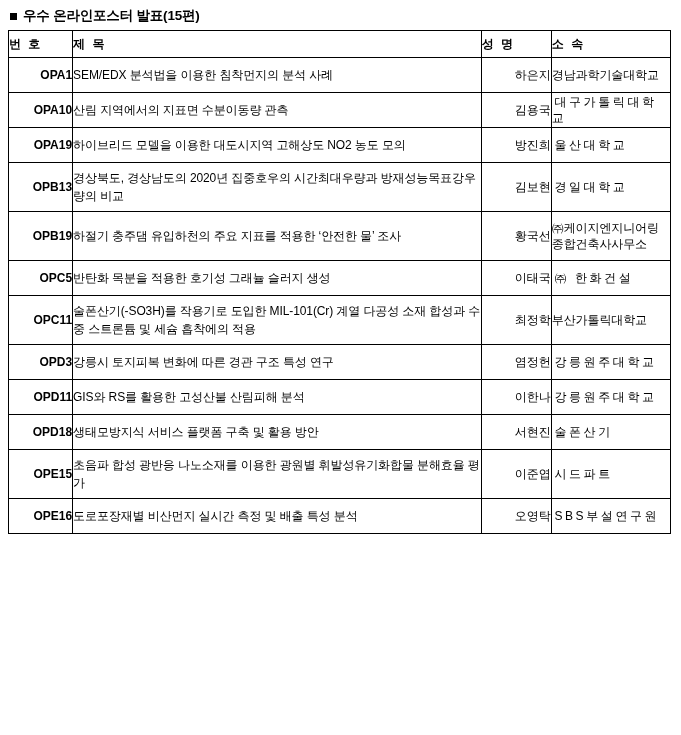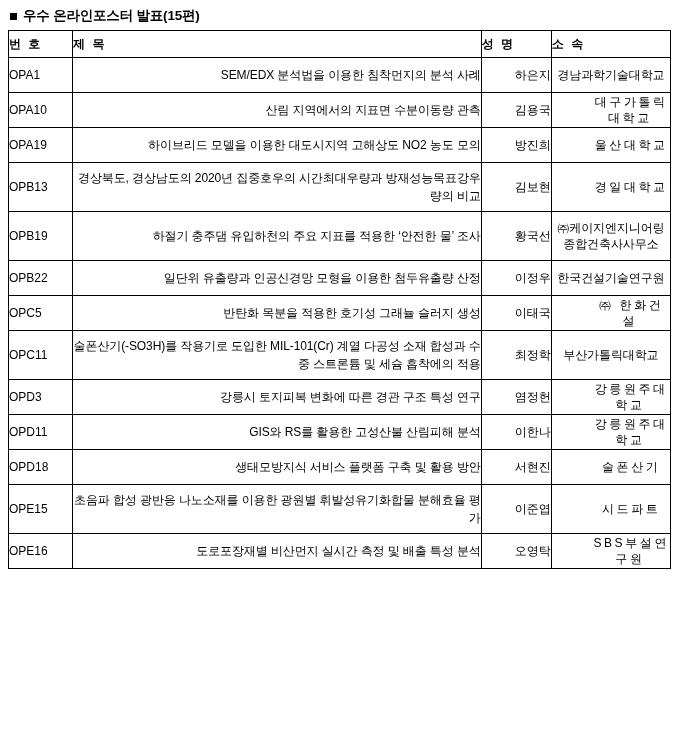--- a/index.html
+++ b/index.html
@@ -57,47 +57,46 @@
     height: 26px;
     font-size: 12.5px;
     letter-spacing: 2px;
   }
   col.c-no    { width: 64px; }
   col.c-title { width: 408px; }
   col.c-name  { width: 70px; }
   col.c-org   { width: 119px; }
 
   td.no {
+    text-align: right;
+    font-size: 12px;
+    padding: 0 2px;
+    font-weight: bold;
+  }
+  td.title {
     text-align: left;
-    font-size: 12px;
-    padding: 0 2px;
-  }
-  td.title {
-    text-align: right;
     padding: 5px 8px 5px 9px;
     font-size: 12px;
     line-height: 18px;
     letter-spacing: -0.1px;
   }
   td.name {
     text-align: right;
     font-size: 12px;
     padding: 0 2px;
   }
   td.org {
-    text-align: center;
     font-size: 12px;
     padding: 0 3px;
     line-height: 16px;
     letter-spacing: -0.1px;
   }
   td.org.spaced {
     letter-spacing: 2.6px;
     text-indent: 2.6px;
-    padding-left: 38px;
   }
   tr.r1 td { height: 34px; }
   tr.r2 td { height: 48px; }
 </style>
 </head>
 <body>
 
 <div class="page">
 
   <div class="doc-title">
@@ -145,26 +144,20 @@
           <td class="name">김보현</td>
           <td class="org spaced">경일대학교</td>
         </tr>
         <tr class="r2">
           <td class="no">OPB19</td>
           <td class="title">하절기 충주댐 유입하천의 주요 지표를 적용한 ‘안전한 물’ 조사</td>
           <td class="name">황국선</td>
           <td class="org">㈜케이지엔지니어링종합건축사사무소</td>
         </tr>
         <tr class="r1">
-          <td class="no">OPB22</td>
-          <td class="title">일단위 유출량과 인공신경망 모형을 이용한 첨두유출량 산정</td>
-          <td class="name">이정우</td>
-          <td class="org">한국건설기술연구원</td>
-        </tr>
-        <tr class="r1">
           <td class="no">OPC5</td>
           <td class="title">반탄화 목분을 적용한 호기성 그래뉼 슬러지 생성</td>
           <td class="name">이태국</td>
           <td class="org spaced">㈜ 한화건설</td>
         </tr>
         <tr class="r2">
           <td class="no">OPC11</td>
           <td class="title">술폰산기(-SO3H)를 작용기로 도입한 MIL-101(Cr) 계열 다공성 소재 합성과 수중 스트론튬 및 세슘 흡착에의 적용</td>
           <td class="name">최정학</td>
           <td class="org">부산가톨릭대학교</td>

